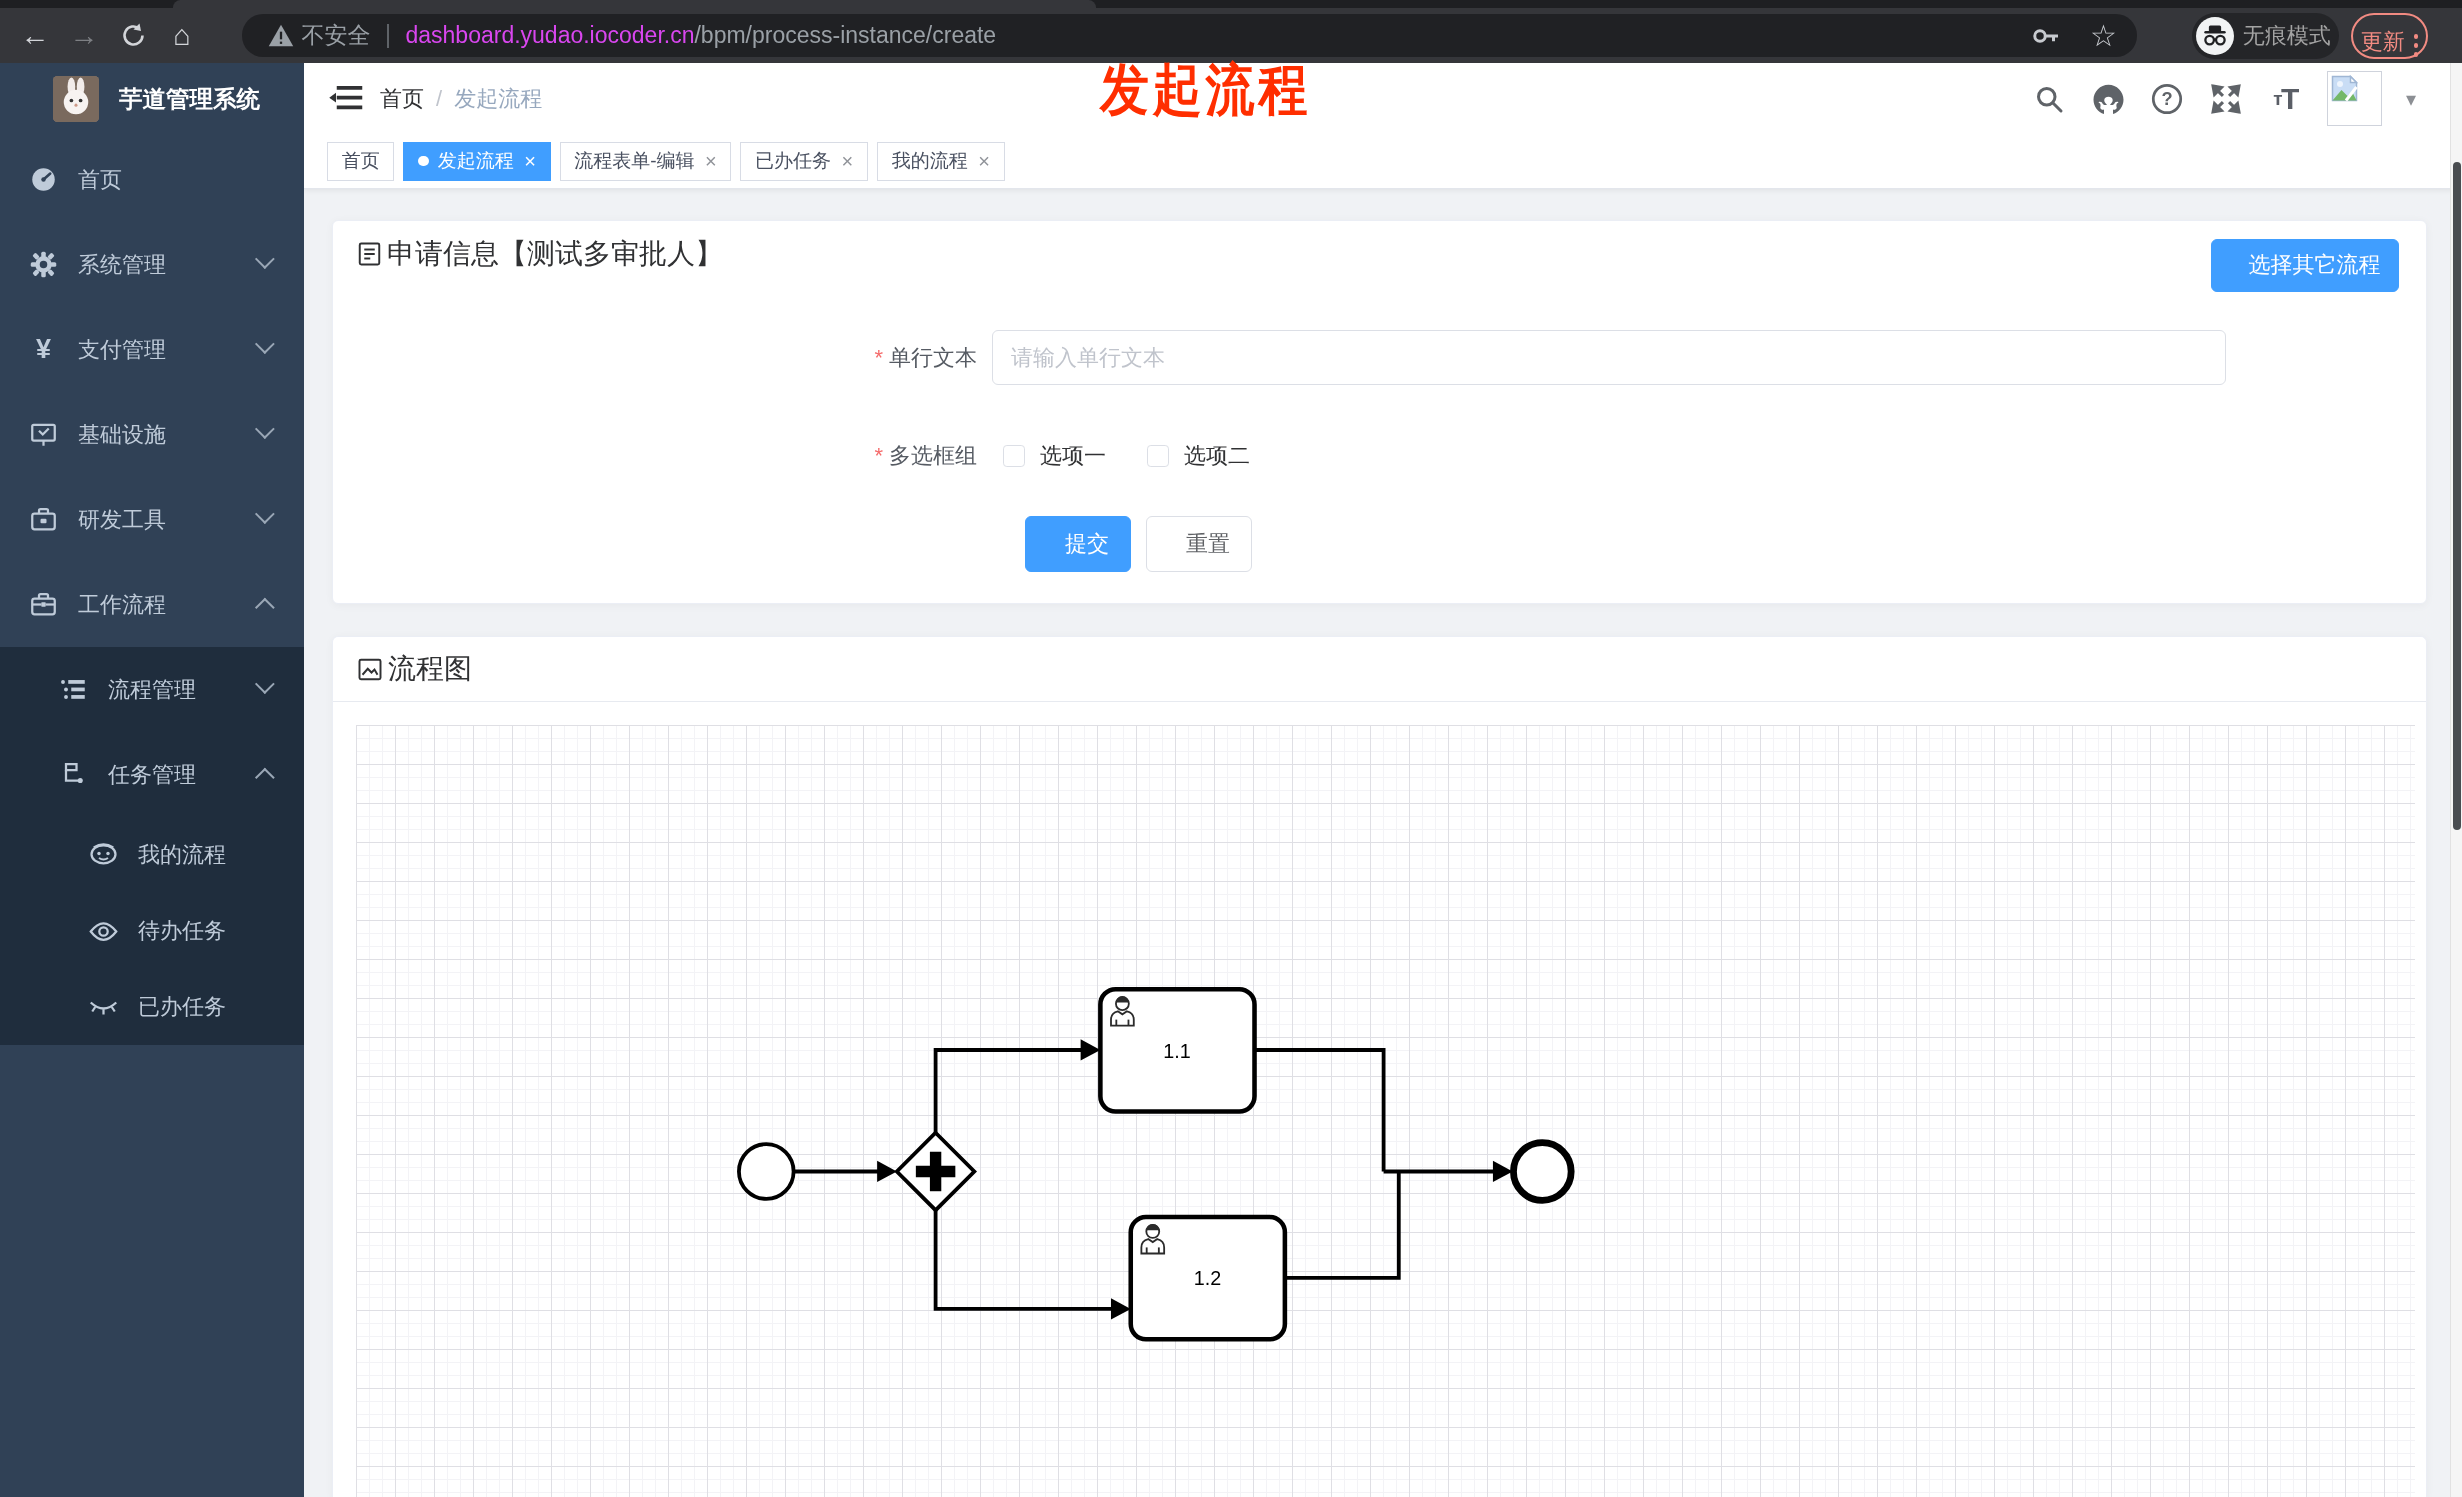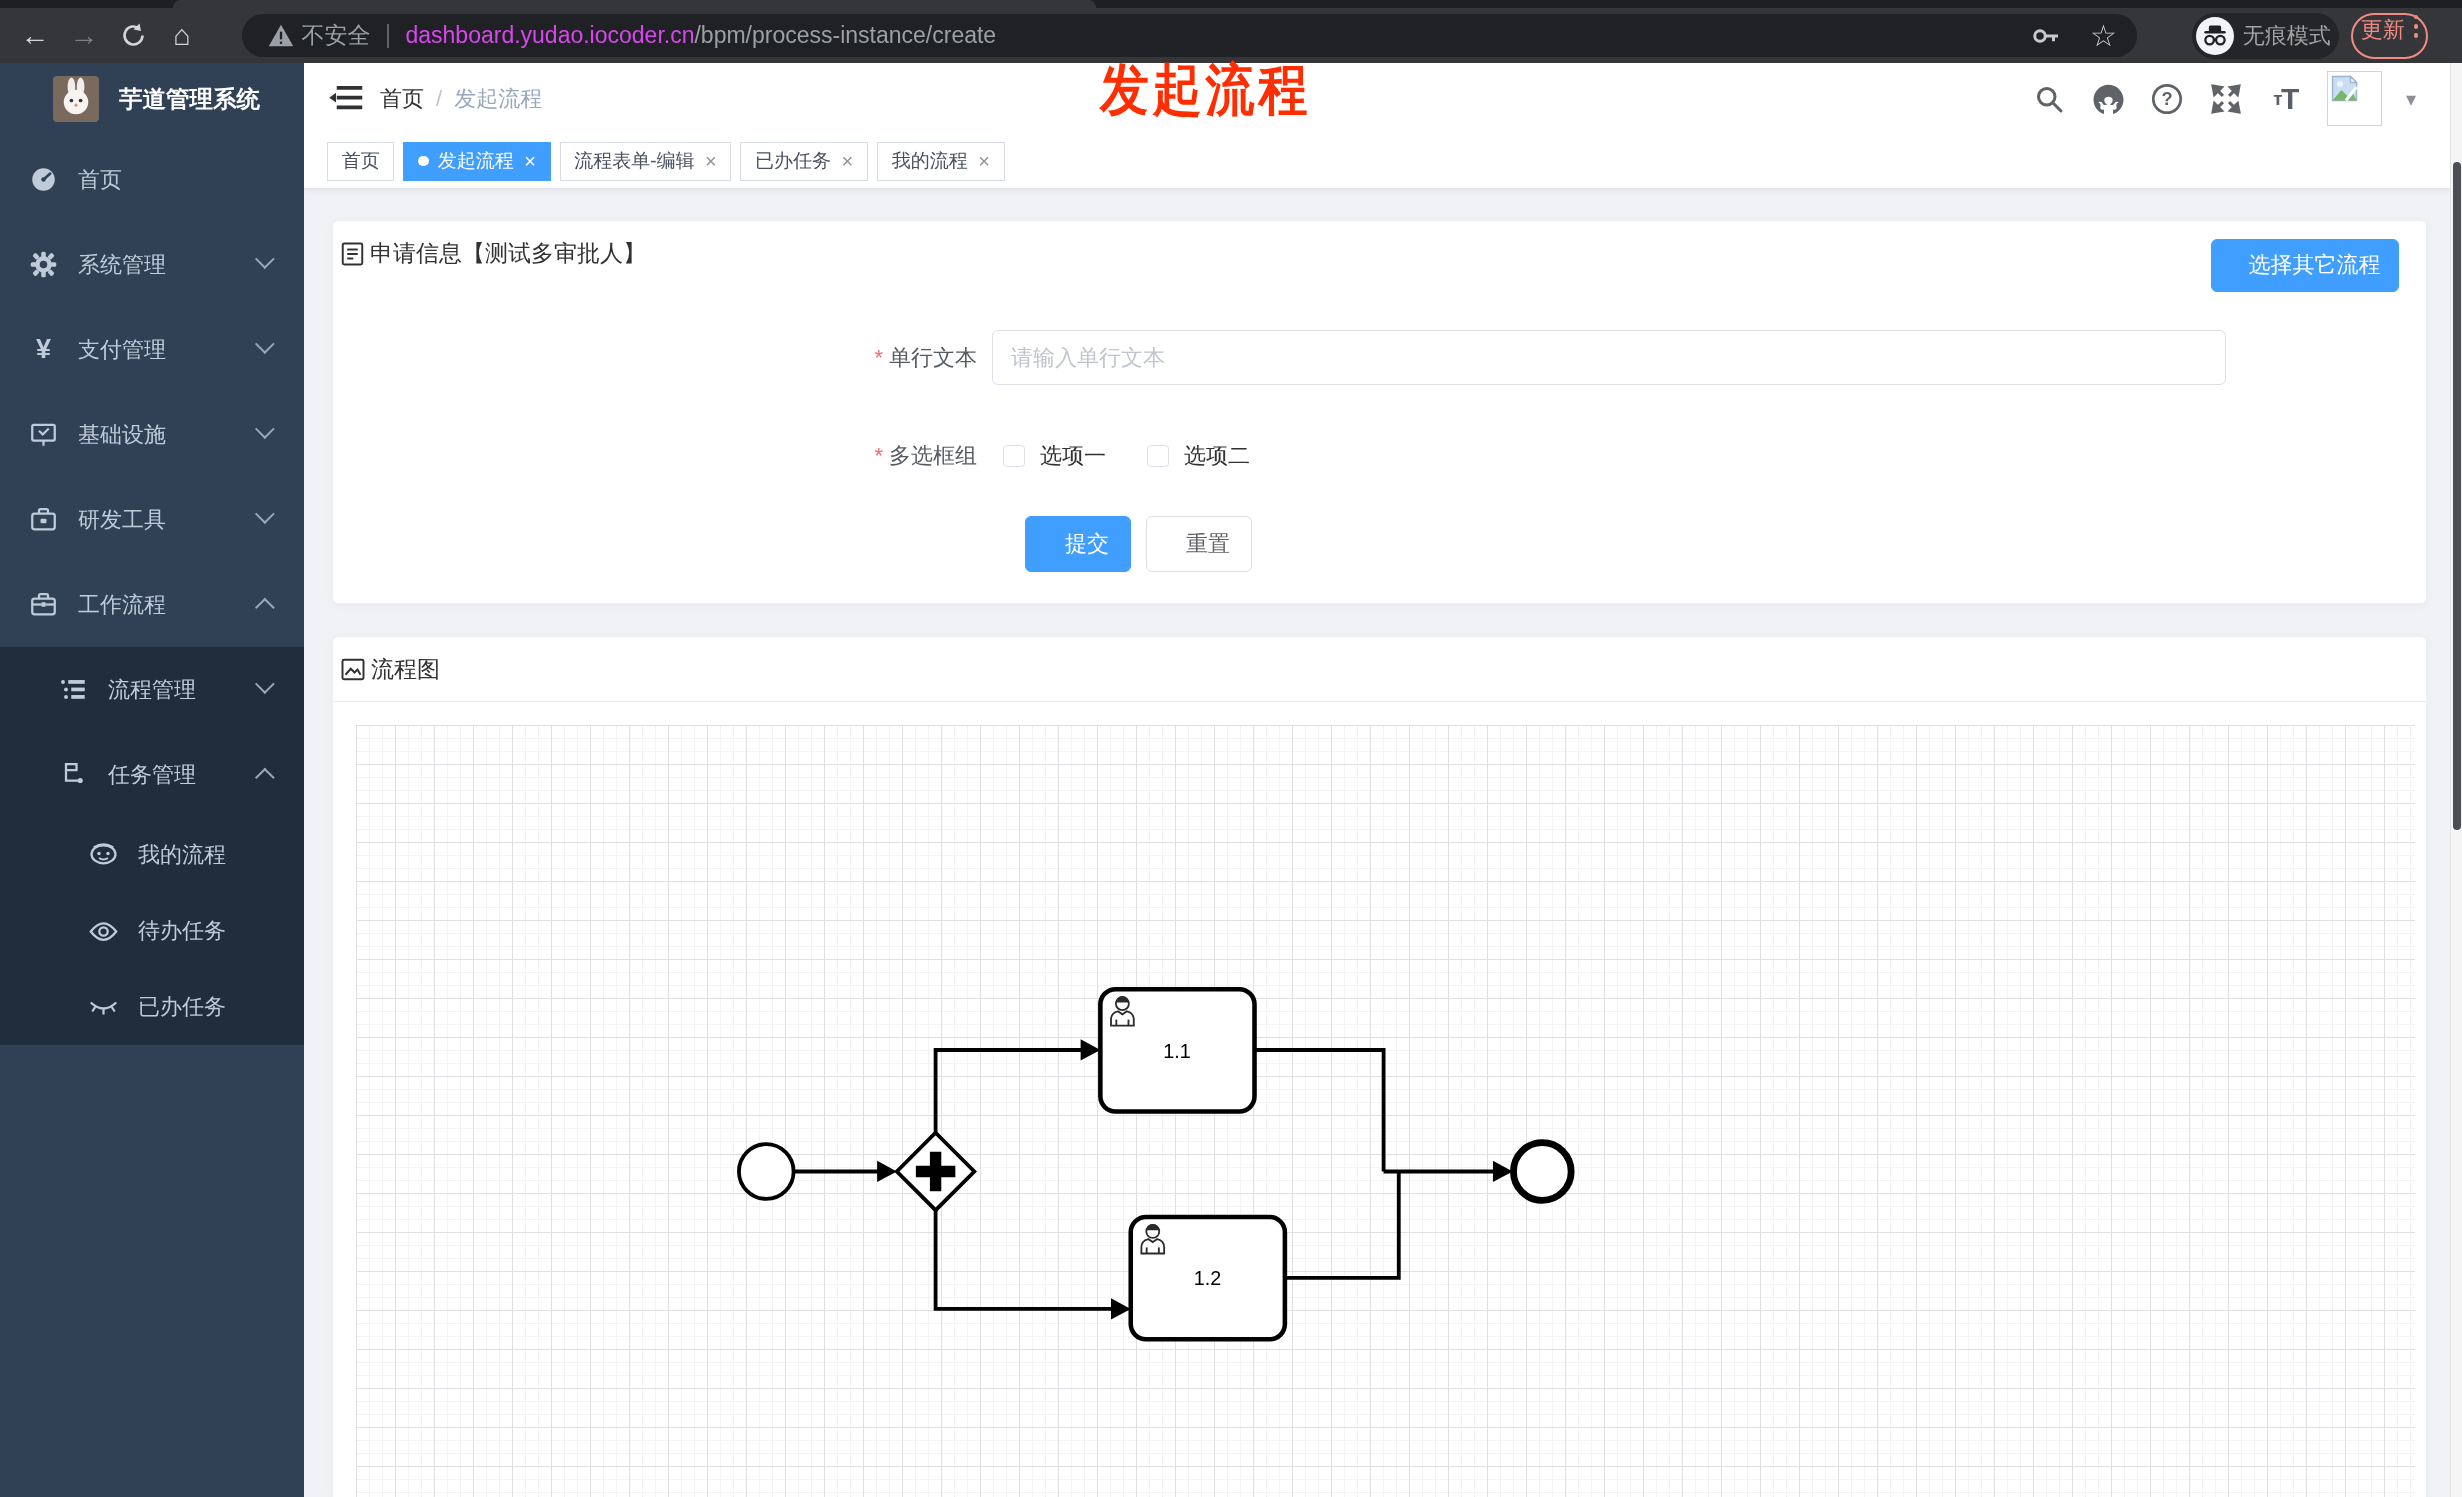--- a/index.html
+++ b/index.html
@@ -15,21 +15,21 @@
   .nav-btn svg { display:block; }
   .omnibox { position:absolute; left:242px; top:6.8px; width:1895px; height:43px; background:#202124; border-radius:21px; display:flex; align-items:center; color:#9aa0a6; font-size:23px; }
   .omnibox .warn { margin-left:26px; }
   .omnibox .sec-label { margin-left:7.6px; color:#9aa0a6; }
   .omnibox .divider { width:1.5px; height:24px; background:#5f6368; margin:0 16.7px; }
   .omnibox .host { color:#d946ef; }
   .omnibox .path { color:#9aa0a6; }
   .omni-right { position:absolute; right:20px; display:flex; align-items:center; gap:29px; }
   .incog-badge { position:absolute; left:2192px; top:5.3px; width:147px; height:46px; background:#242528; border-radius:23px; display:flex; align-items:center; color:#a3a3a3; font-size:22px; }
   .incog-circle { width:38px; height:38px; background:#f1f3f4; border-radius:50%; margin:0 9px 0 3.8px; display:flex; align-items:center; justify-content:center; }
-  .update-pill { position:absolute; left:2351px; top:5.3px; width:77px; height:46px; border:2.3px solid #f28b82; border-radius:23px; display:flex; align-items:flex-start; justify-content:center; gap:9px; color:#f28b82; font-size:22px; }
+  .update-pill { position:absolute; left:2351px; top:5.3px; width:77px; height:46px; border:2.3px solid #f28b82; border-radius:23px; display:flex; align-items:flex-end; justify-content:center; gap:9px; color:#f28b82; font-size:22px; }
   .vdots { display:flex; flex-direction:column; gap:4.6px; }
   .vdots i { width:4.6px; height:4.6px; border-radius:50%; background:#f28b82; }
 
   
   .red-note { position:absolute; left:1100px; top:53px; font-size:49px; font-weight:700; color:#ff2e00; letter-spacing:3.8px; transform:scaleY(1.15); transform-origin:top left; z-index:60; }
 
   
   .sidebar { position:absolute; left:0; top:63px; width:304px; bottom:0; background:#304156; color:#bfcbd9; z-index:10; }
   .logo-row { position:absolute; left:0; top:0; width:100%; height:72px; display:flex; align-items:center; }
   .logo-img { width:46px; height:46px; margin-left:53px; border-radius:4.6px; background:#8a7a6d; overflow:hidden; position:relative; }
@@ -69,21 +69,21 @@
   .tag { height:39px; display:flex; align-items:center; border:1.5px solid #d8dce5; background:#fff; color:#495060; font-size:19px; padding:0 13.7px; gap:9px; cursor:pointer; }
   .tag.active { background:#409eff; border-color:#409eff; color:#fff; }
   .tag .dot { width:10.6px; height:10.6px; border-radius:50%; background:#fff; }
   .tag .x { font-size:20px; line-height:1; margin-left:1.5px; }
 
   
   .main { position:absolute; left:304px; top:188px; right:0; bottom:0; background:#f0f2f5; z-index:1; }
   .card { position:absolute; background:#fff; border:1.5px solid #ebeef5; border-radius:6px; box-shadow:0 1.5px 9px rgba(0,0,0,.04); }
   .card1 { left:28px; top:32px; width:2095px; height:384px; }
   .card2 { left:28px; top:448px; width:2095px; height:863px; border-bottom:none; border-radius:6px 6px 0 0; }
-  .card-hd { position:absolute; left:0; top:0; width:100%; height:65px; display:flex; align-items:center; padding-left:8px; font-size:23px; color:#303133; gap:6px; }
+  .card-hd { position:absolute; left:0; top:0; width:100%; height:65px; display:flex; align-items:center; padding-left:25px; font-size:28px; color:#303133; gap:6px; }
   .card2 .card-hd { border-bottom:1.5px solid #e7eaf0; }
   .btn { display:flex; align-items:center; justify-content:center; border-radius:6px; font-size:22px; cursor:pointer;padding-left:18px; }
   .btn-primary { background:#409eff; color:#fff; border:1.5px solid #409eff; }
   .btn-plain { background:#fff; color:#606266; border:1.5px solid #dcdfe6; }
   .pick-btn { position:absolute; right:26.6px; top:17.5px; width:188px; height:53px; }
   .form-row { position:absolute; display:flex; align-items:center; }
   .f-label { font-size:22px; color:#565b63; font-weight:500; }
   .f-star { color:#f56c6c; margin-right:6px; font-size:22px; }
   .row-text { left:0; top:109px; width:100%; height:55px; }
   .row-text .label-cell, .row-chk .label-cell { width:644px; display:flex; justify-content:flex-end; align-items:center; }

